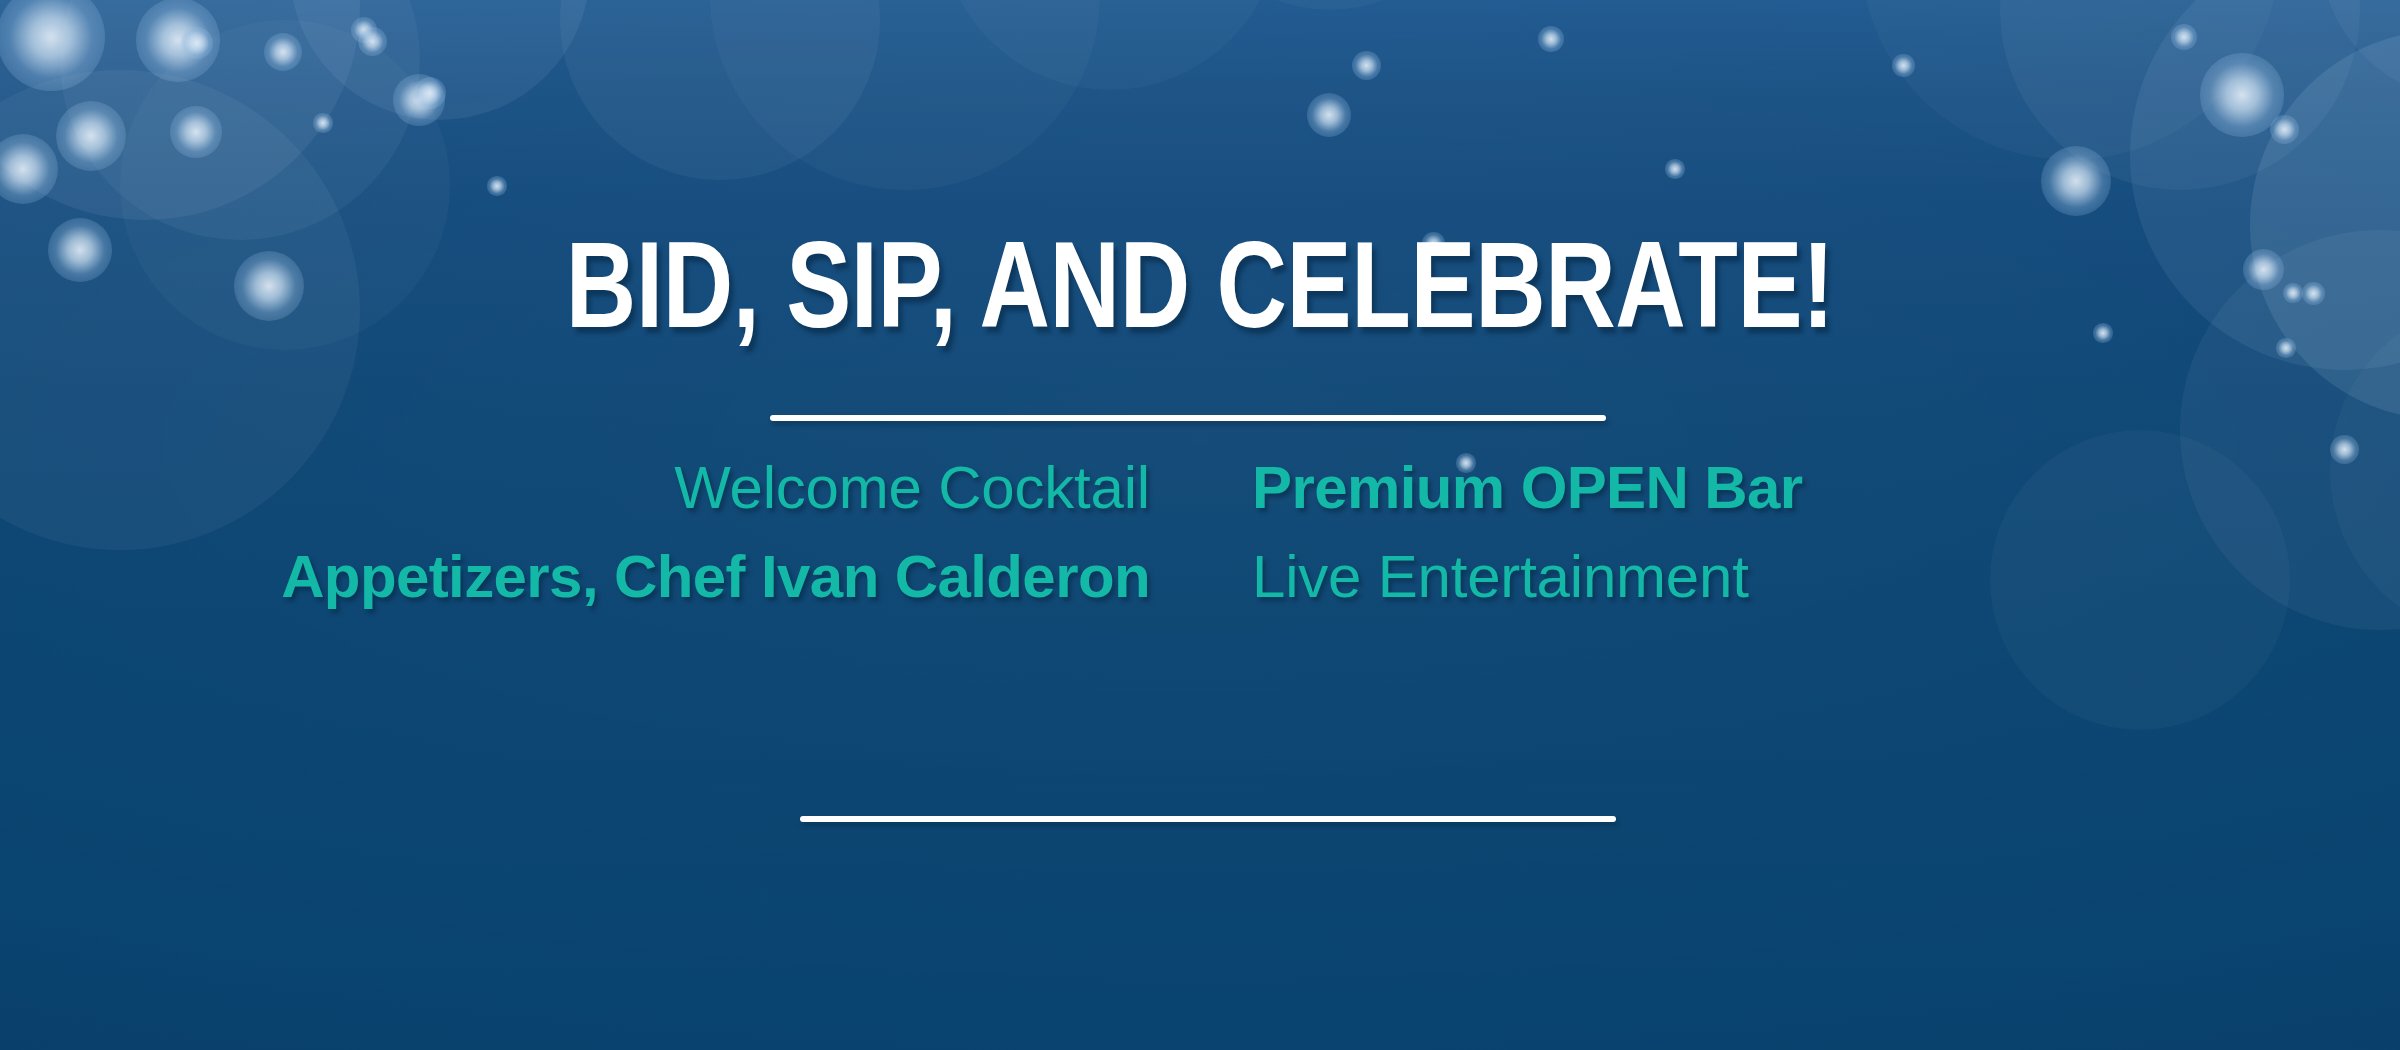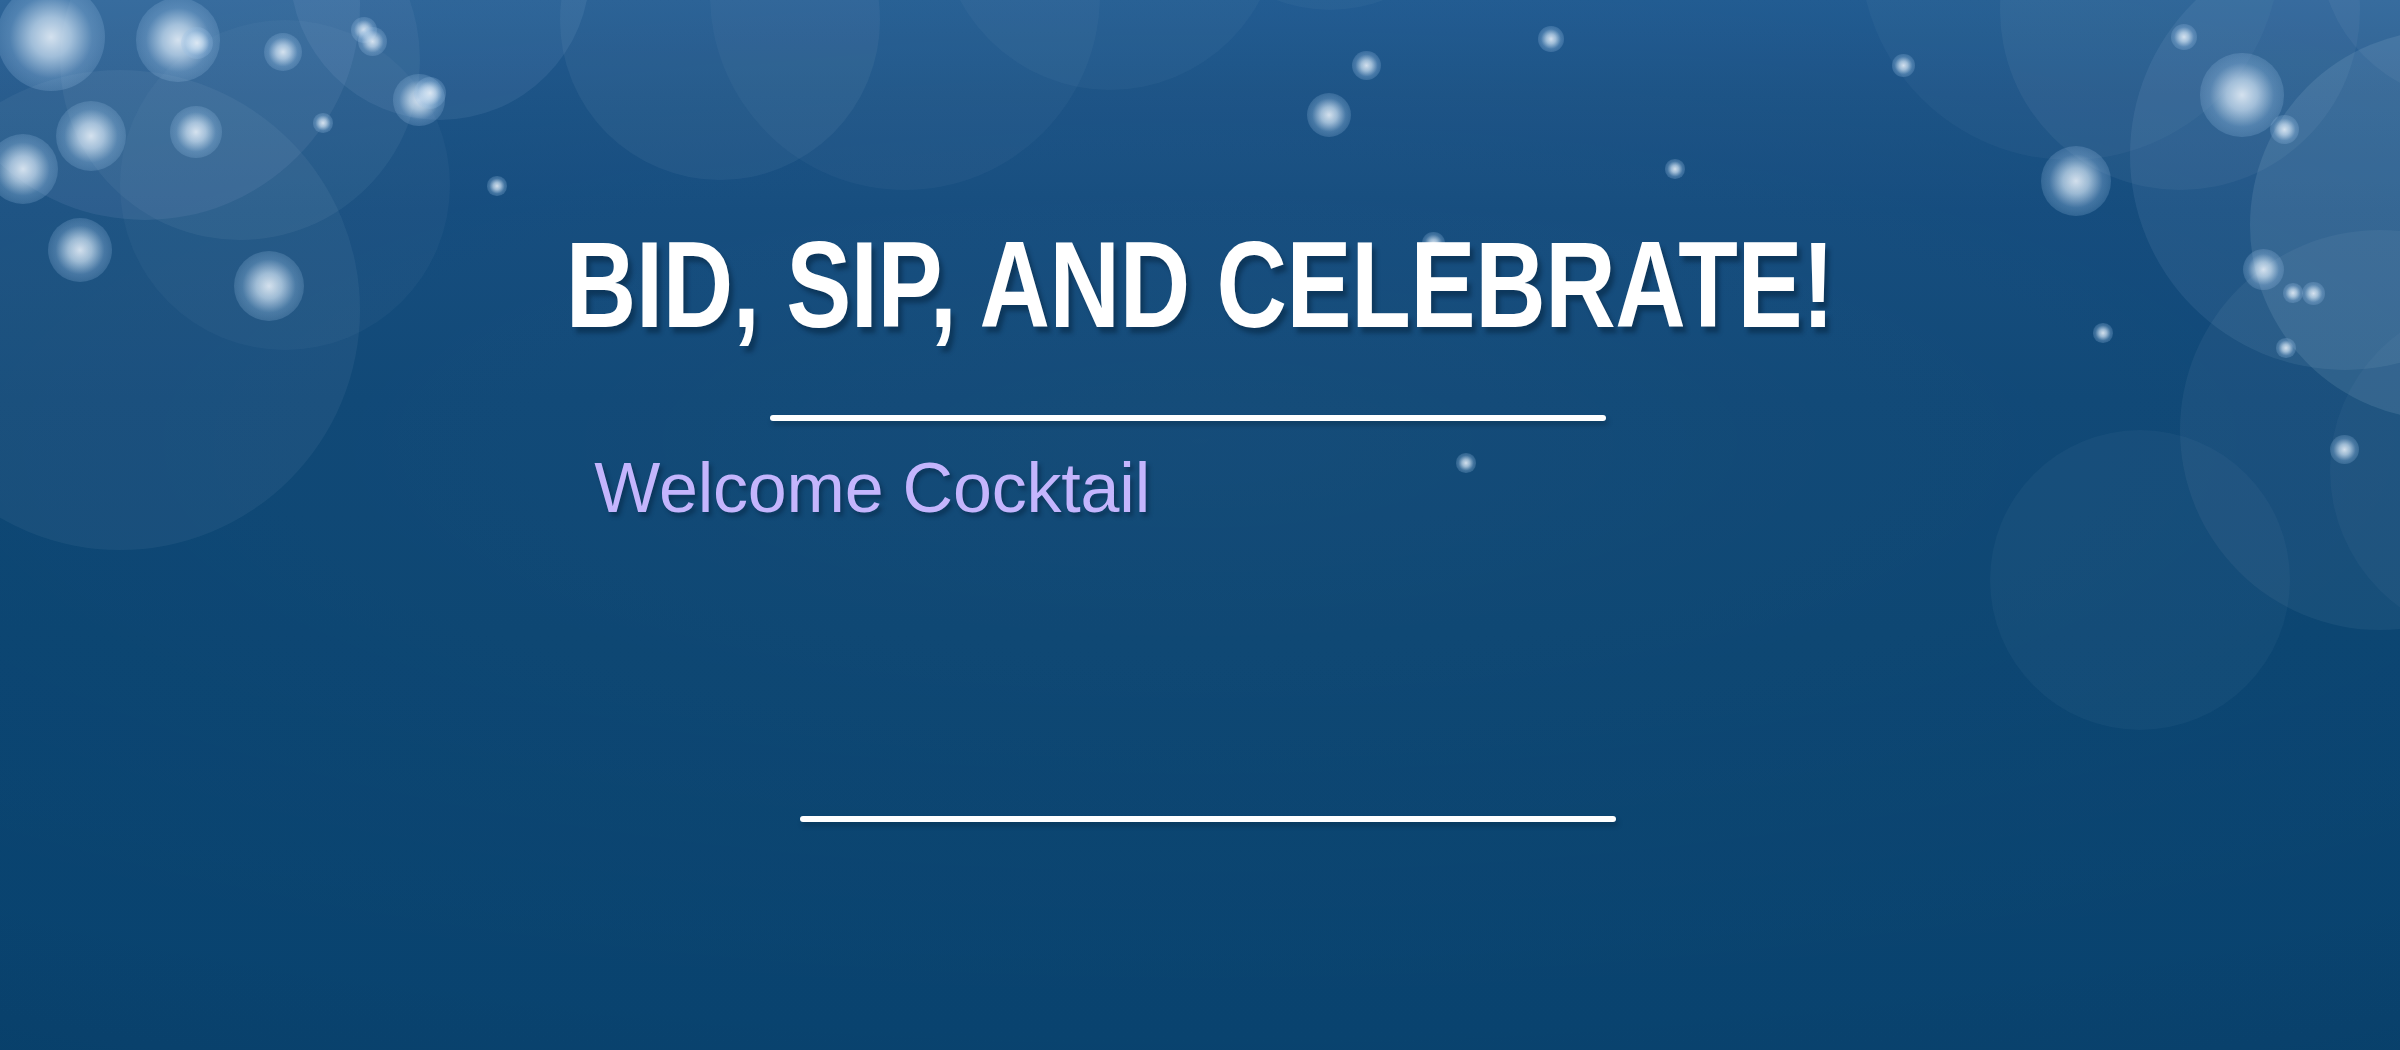--- a/index.html
+++ b/index.html
@@ -125,22 +125,22 @@
     flex-direction: column;
   }
 
   .row {
     display: flex;
     height: 89px;
     align-items: baseline;
   }
 
   .cell {
-    color: #c4b5fd;
-    font-size: 70px;
+    color: #14b8a6;
+    font-size: 60px;
     line-height: 72px;
     white-space: nowrap;
     text-shadow: 3px 4px 4px rgba(3, 26, 48, 0.40);
   }
   .cell.reg { font-weight: 400; letter-spacing: -0.2px; }
   .cell.bold { font-weight: 700; letter-spacing: -0.6px; }
 
   .cell-left {
     width: 1150px;
     text-align: right;
@@ -217,22 +217,27 @@
   <div class="content">
 
     <div class="headline">BID, SIP, AND CELEBRATE!</div>
 
     <div class="rule rule-top"></div>
 
     <div class="list">
 
       <div class="row">
         <div class="cell cell-left reg">Welcome Cocktail</div>
+        <div class="cell cell-right bold">Premium OPEN Bar</div>
       </div>
 
+      <div class="row">
+        <div class="cell cell-left bold">Appetizers, Chef Ivan Calderon</div>
+        <div class="cell cell-right reg">Live Entertainment</div>
+      </div>
 
 
       <div class="row">
       </div>
 
     </div>
 
     <div class="rule rule-bottom"></div>
 
   </div>

